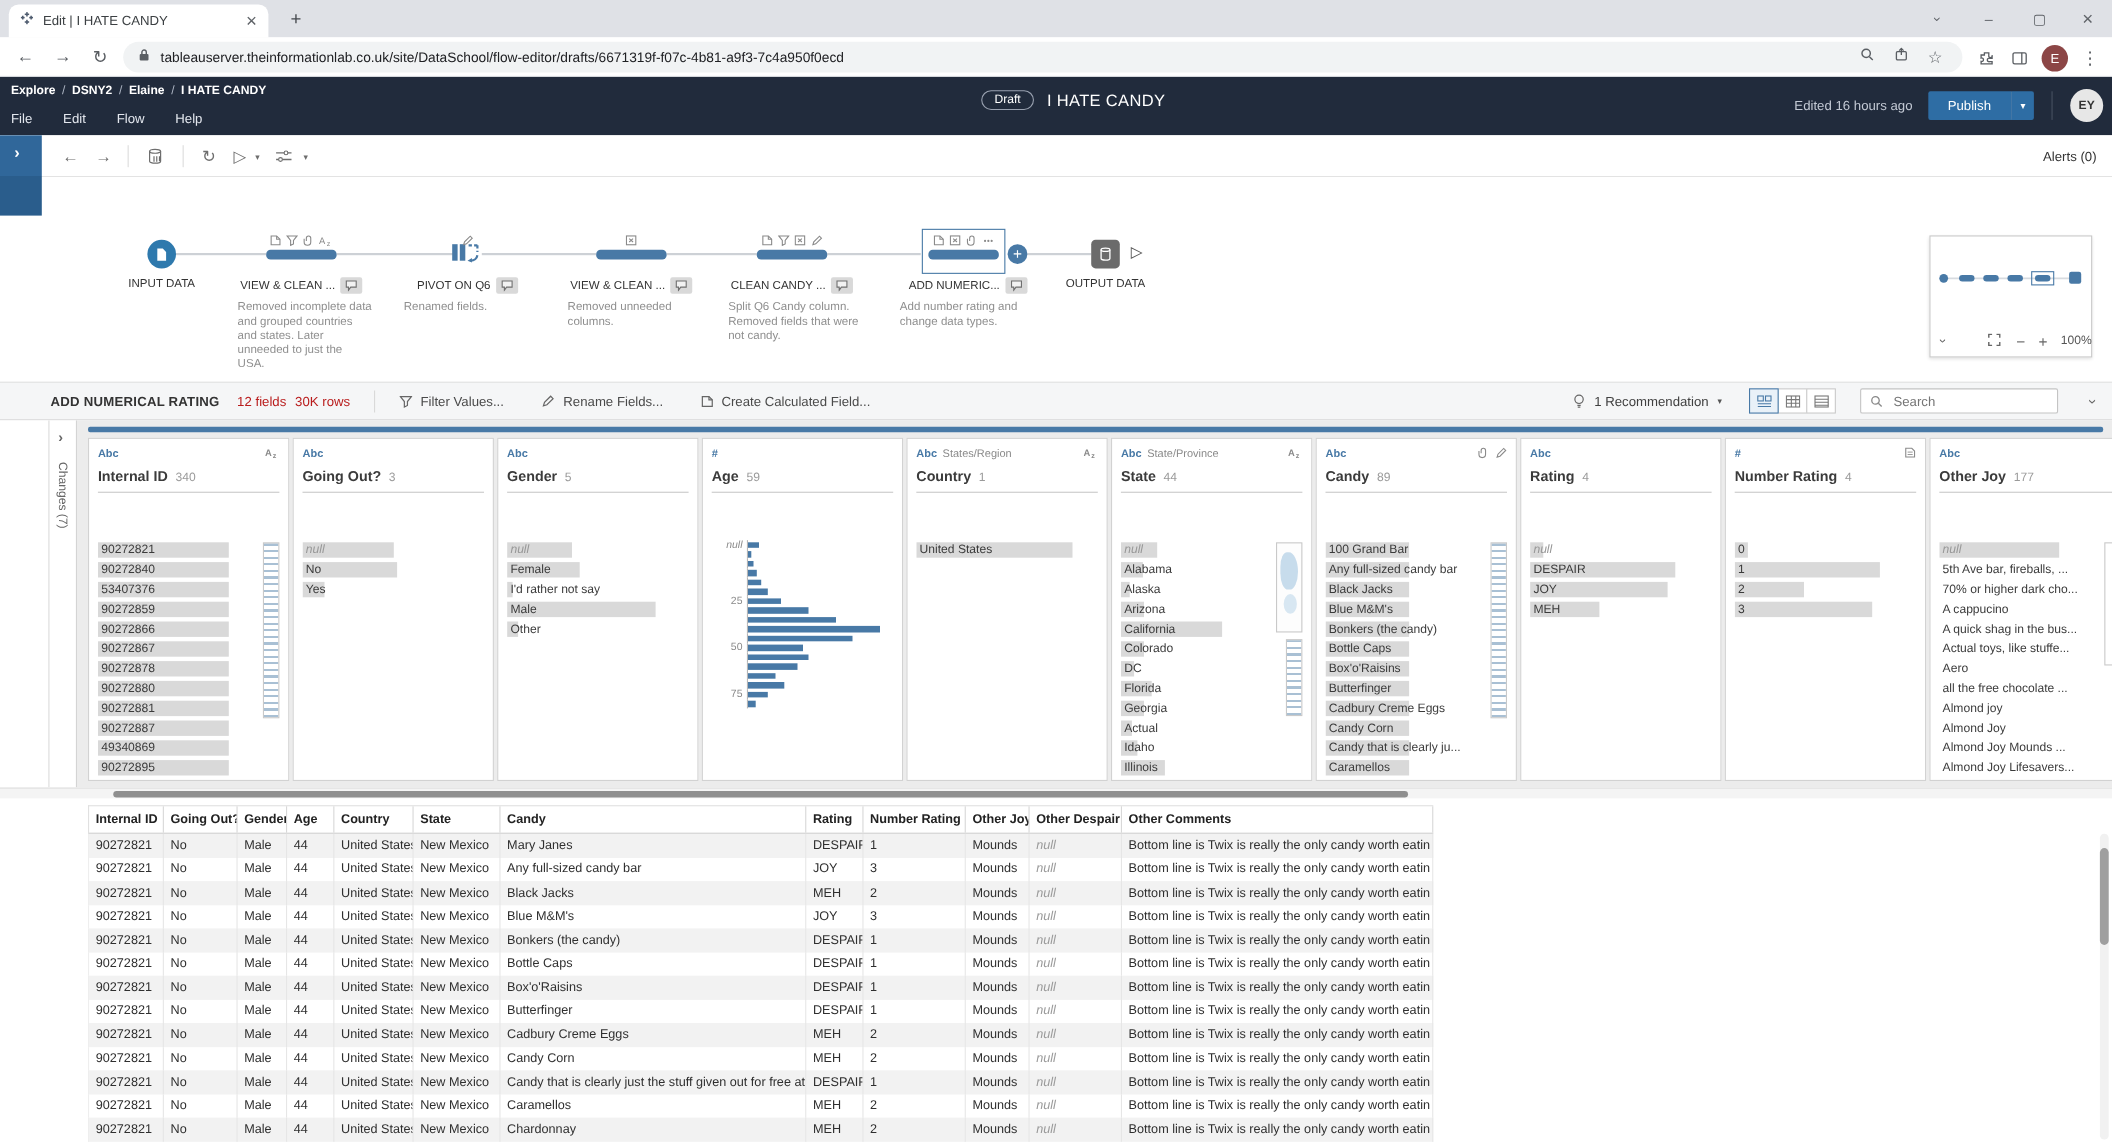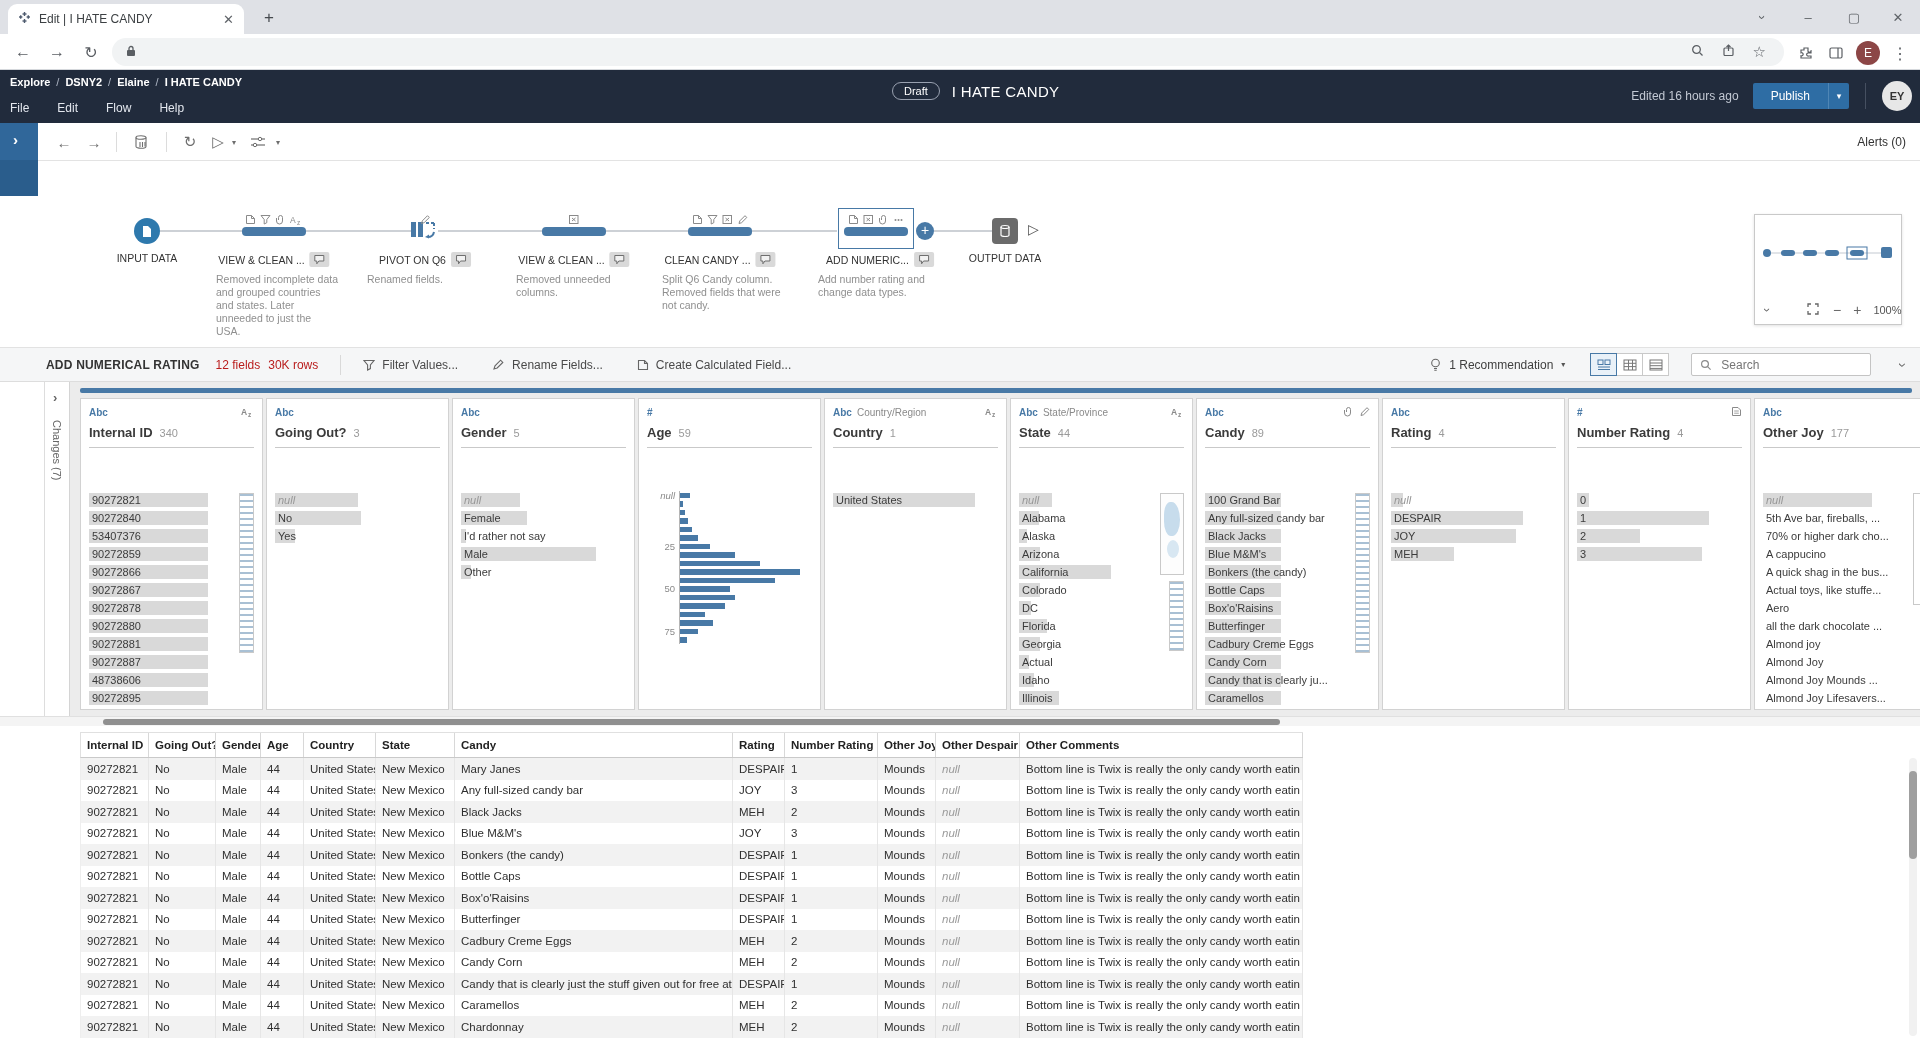--- a/index.html
+++ b/index.html
@@ -200,20 +200,21 @@
     <div class="nav-ic" style="left:10px;">←</div>
     <div class="nav-ic" style="left:44px;">→</div>
     <div class="nav-ic" style="left:78px;">↻</div>
     <div class="omnibox">
       <span>
         <svg width="10" height="12" viewBox="0 0 10 12">
             <rect x="1" y="5" width="8" height="6" rx="1" fill="#5a5e63"></rect>
             <path d="M3 5V3.5a2 2 0 014 0V5" fill="none" stroke="#5a5e63" stroke-width="1.3"></path>
           </svg>
       </span>
+      <span class="url-text">tableauserver.theinformationlab.co.uk/site/DataSchool/flow-editor/drafts/6671319f-f07c-4b81-a9f3-7c4a950f0ecd</span>
       <span class="omni-right">
         <span><svg width="13" height="13" viewBox="0 0 13 13">
               <circle cx="5.5" cy="5.5" r="3.8" fill="none" stroke="#5a5e63" stroke-width="1.3"></circle>
               <path d="M8.5 8.5l3 3" stroke="#5a5e63" stroke-width="1.3"></path>
             </svg></span>
         <span><svg width="13" height="13" viewBox="0 0 13 13">
               <rect x="2" y="4" width="9" height="7.5" rx="1" fill="none" stroke="#5a5e63" stroke-width="1.2"></rect>
               <path d="M6.5 7V1.2M4.5 3l2-2 2 2" fill="none" stroke="#5a5e63" stroke-width="1.2"></path>
             </svg></span>
         <span style="font-size:15px;">☆</span>
@@ -551,21 +552,21 @@
             <div class="pv-row"><div class="pv-bar" style="width: 72%;"></div><span class="pv-text">90272821</span></div>
             <div class="pv-row"><div class="pv-bar" style="width: 72%;"></div><span class="pv-text">90272840</span></div>
             <div class="pv-row"><div class="pv-bar" style="width: 72%;"></div><span class="pv-text">53407376</span></div>
             <div class="pv-row"><div class="pv-bar" style="width: 72%;"></div><span class="pv-text">90272859</span></div>
             <div class="pv-row"><div class="pv-bar" style="width: 72%;"></div><span class="pv-text">90272866</span></div>
             <div class="pv-row"><div class="pv-bar" style="width: 72%;"></div><span class="pv-text">90272867</span></div>
             <div class="pv-row"><div class="pv-bar" style="width: 72%;"></div><span class="pv-text">90272878</span></div>
             <div class="pv-row"><div class="pv-bar" style="width: 72%;"></div><span class="pv-text">90272880</span></div>
             <div class="pv-row"><div class="pv-bar" style="width: 72%;"></div><span class="pv-text">90272881</span></div>
             <div class="pv-row"><div class="pv-bar" style="width: 72%;"></div><span class="pv-text">90272887</span></div>
-            <div class="pv-row"><div class="pv-bar" style="width: 72%;"></div><span class="pv-text">48738606</span></div>
+            <div class="pv-row"><div class="pv-bar" style="width: 72%;"></div><span class="pv-text">49340869</span></div>
             <div class="pv-row"><div class="pv-bar" style="width: 72%;"></div><span class="pv-text">90272895</span></div>
           </div>
           <div class="card-strip strip-ticks"></div>
         </div>
         <div class="card">
           <div class="card-type-row">
             <span>Abc</span>
           </div>
           <div class="card-name-row"><span>Going Out?</span><span class="card-count">3</span></div>
           <div class="card-rule"></div>
@@ -702,21 +703,21 @@
               <span class="age-tick"></span>
               <div class="age-bars">
                 <div class="age-bar" style="width: 7px;"></div>
               </div>
             </div>
           </div>
         </div>
         <div class="card">
           <div class="card-type-row">
             <span>Abc</span>
-            <span class="card-sub">Country/Region</span>
+            <span class="card-sub">States/Region</span>
             <span class="card-corner">
               <span><svg width="13" height="11" viewBox="0 0 13 11">
                   <text x="0" y="8.5" font-size="8.5" fill="#8a8a8a">A</text>
                   <text x="7" y="10.5" font-size="6.5" fill="#8a8a8a">z</text>
                 </svg></span>
             </span>
           </div>
           <div class="card-name-row"><span>Country</span><span class="card-count">1</span></div>
           <div class="card-rule"></div>
           <div class="card-vals">
@@ -825,21 +826,21 @@
           <div class="card-name-row"><span>Other Joy</span><span class="card-count">177</span></div>
           <div class="card-rule"></div>
           <div class="card-vals">
             <div class="pv-row pv-null"><div class="pv-bar" style="width: 66%;"></div><span class="pv-text">null</span></div>
             <div class="pv-row"><span class="pv-text">5th Ave bar, fireballs, ...</span></div>
             <div class="pv-row"><span class="pv-text">70% or higher dark cho...</span></div>
             <div class="pv-row"><span class="pv-text">A cappucino</span></div>
             <div class="pv-row"><span class="pv-text">A quick shag in the bus...</span></div>
             <div class="pv-row"><span class="pv-text">Actual toys, like stuffe...</span></div>
             <div class="pv-row"><span class="pv-text">Aero</span></div>
-            <div class="pv-row"><span class="pv-text">all the dark chocolate ...</span></div>
+            <div class="pv-row"><span class="pv-text">all the free chocolate ...</span></div>
             <div class="pv-row"><span class="pv-text">Almond joy</span></div>
             <div class="pv-row"><span class="pv-text">Almond Joy</span></div>
             <div class="pv-row"><span class="pv-text">Almond Joy   Mounds   ...</span></div>
             <div class="pv-row"><span class="pv-text">Almond Joy  Lifesavers...</span></div>
           </div>
           <div class="card-strip strip-plain"></div>
         </div>
       </div>
   </div>
 

